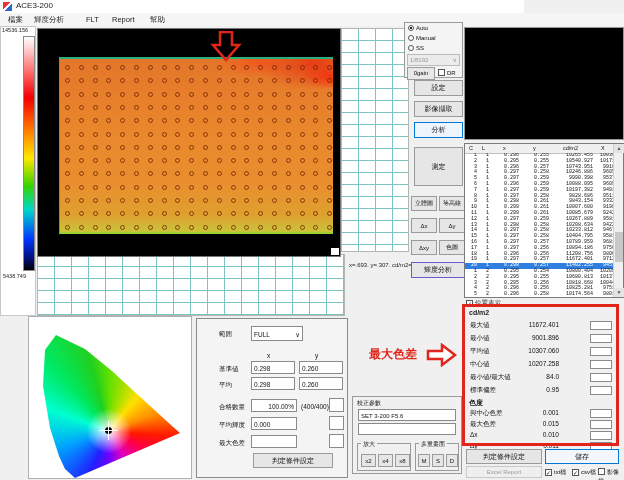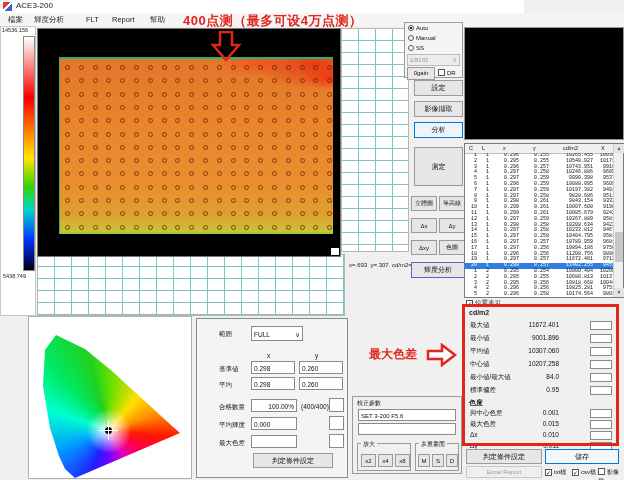--- a/index.html
+++ b/index.html
@@ -390,21 +390,20 @@
           <i class="dot" style="left: 225.8px; top: 165.6px;"></i>
           <i class="dot" style="left: 239.6px; top: 165.6px;"></i>
           <i class="dot" style="left: 253.4px; top: 165.6px;"></i>
           <i class="dot" style="left: 267.2px; top: 165.6px;"></i>
         </div>
     </div>
     <div class="abs" id="resize-corner"></div>
   </div>
   <div class="abs" id="display-status">x=.693. y=.307. cd/m2=0.000</div>
 
-  <div class="abs annot" id="annot-points">400点测（最多可设4万点测）</div>
   <svg class="abs" style="left:210px;top:31px;z-index:7" width="32" height="32" viewBox="0 0 32 32">
     <path d="M10 1 h12 v13 h7 L16 29 3 14 h7 z" fill="none" stroke="#e1251b" stroke-width="2.5"></path>
   </svg>
 
   <div class="abs" id="capture-panel">
     <div class="radio-row"><span class="radio on"></span><span>Auto</span></div>
     <div class="radio-row"><span class="radio"></span><span>Manual</span></div>
     <div class="radio-row"><span class="radio"></span><span>SS</span></div>
     <div class="shutter"><span>1/8192</span><span class="chev">∨</span></div>
     <div class="gain-row">

